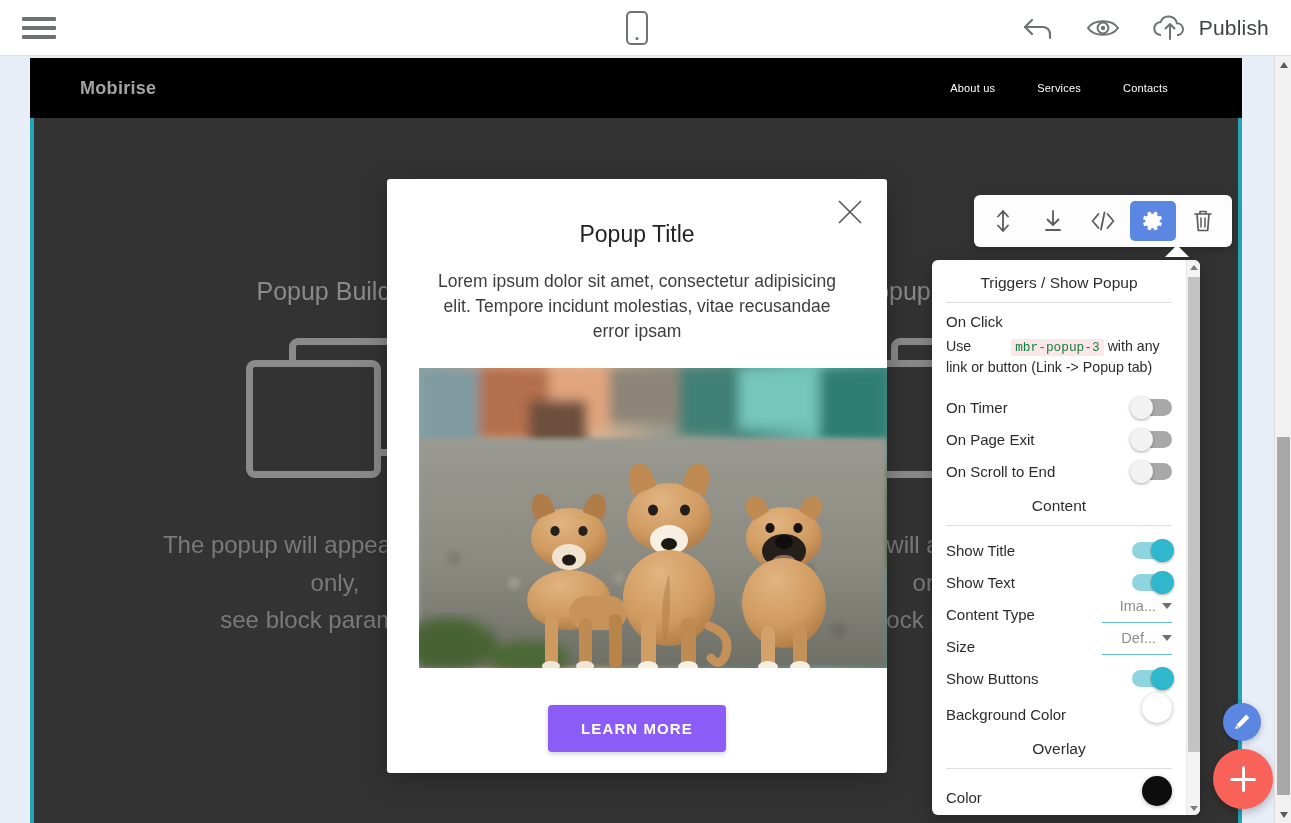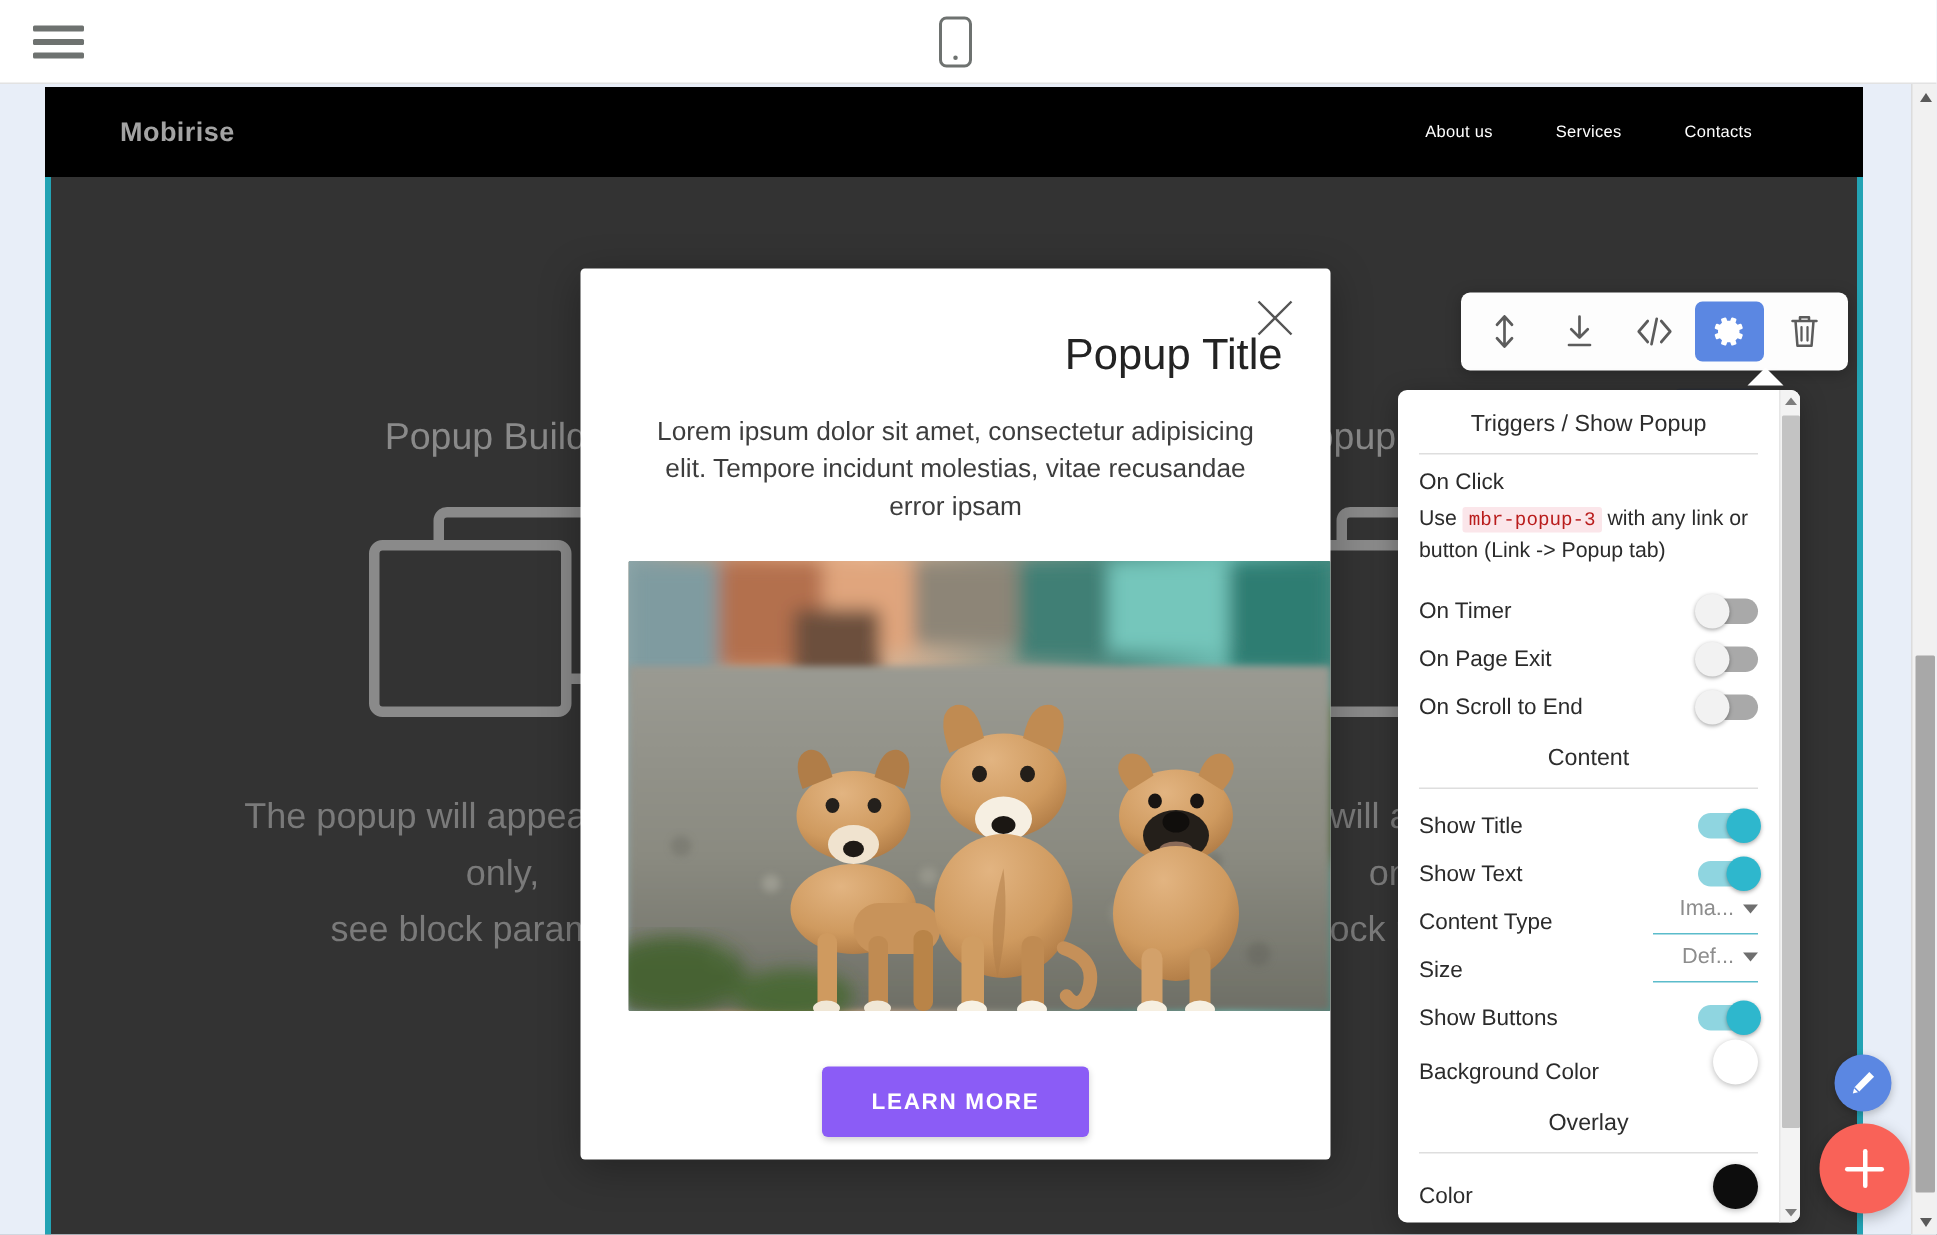--- a/index.html
+++ b/index.html
@@ -133,22 +133,22 @@
     border-radius: 3px;
     box-shadow: 0 6px 28px rgba(0,0,0,.30);
     z-index: 20;
     padding: 28px 32px 0;
   }
   .popup-close {
     position: absolute; right: 22px; top: 18px;
     width: 30px; height: 30px; cursor: pointer;
   }
   .popup-title {
-    text-align: right;
-    font-size: 29px; color: #232323; font-weight: 400;
+    text-align: center;
+    font-size: 23px; color: #232323; font-weight: 400;
     margin-top: 14px;
   }
   .popup-text {
     text-align: center; font-size: 17.5px; color: #3d3d3d;
     line-height: 1.42; margin-top: 21px;
     padding: 0 4px;
   }
   .popup-image {
     margin-top: 24px;
     width: 468px; height: 300px;
@@ -257,22 +257,22 @@
     min-height: 32px; padding: 3px 0;
   }
   .row-label { font-size: 15px; color: #2b2b2b; }
   .plain-row { font-size: 15px; color: #2b2b2b; padding: 6px 0 4px; }
   .hint-row {
     font-size: 14.2px; color: #2b2b2b; line-height: 1.5;
     padding: 2px 0 8px;
   }
   .code-chip {
     font-family: "Liberation Mono", monospace;
-    background: #fbe6ea; color: #b91c1c;
-    font-size: 12.8px; padding: 1px 4px; border-radius: 2px;
+    background: #fbe6ea; color: #15803d;
+    font-size: 12.8px; padding: 1px 4px; border-radius: 2px; margin-left: 36px;
   }
 
   
   .toggle {
     width: 40px; height: 17px; border-radius: 9px;
     position: relative; cursor: pointer; flex: none;
   }
   .toggle.off { background: #a9a9a9; }
   .toggle.on  { background: #8fd5e0; }
   .toggle .knob {
@@ -368,20 +368,44 @@
   <div class="hamburger">
     <span></span>
     <span></span>
     <span></span>
   </div>
 
   <div class="device-icon">
     <div class="body"></div>
   </div>
 
+  <div class="topbar-right">
+    <div class="tb-icon">
+      <svg width="34" height="30" viewBox="0 0 34 30">
+        <path d="M11 7 L4 14 L11 21" fill="none" stroke="#6e7270" stroke-width="2.2" stroke-linecap="round" stroke-linejoin="round"></path>
+        <path d="M4 14 H22 a7 7 0 0 1 7 7 V25" fill="none" stroke="#6e7270" stroke-width="2.2" stroke-linecap="round"></path>
+      </svg>
+    </div>
+    <div class="tb-icon">
+      <svg width="36" height="28" viewBox="0 0 36 28">
+        <path d="M3 14 C9 5, 27 5, 33 14 C27 23, 9 23, 3 14 Z" fill="none" stroke="#6e7270" stroke-width="2"></path>
+        <circle cx="18" cy="14" r="5.4" fill="none" stroke="#6e7270" stroke-width="2"></circle>
+        <circle cx="18" cy="14" r="2.2" fill="#6e7270"></circle>
+      </svg>
+    </div>
+    <div class="publish-btn">
+      <span class="tb-icon">
+        <svg width="38" height="30" viewBox="0 0 38 30">
+          <path d="M10 22 a6.5 6.5 0 0 1 -0.4 -13 a8.5 8.5 0 0 1 16.3 1.2 a6 6 0 0 1 1.6 11.8 H26" fill="none" stroke="#6e7270" stroke-width="2"></path>
+          <path d="M19 26 V11 M19 11 L14.5 15.5 M19 11 L23.5 15.5" fill="none" stroke="#6e7270" stroke-width="2" stroke-linecap="round" stroke-linejoin="round"></path>
+        </svg>
+      </span>
+      <span class="publish-label">Publish</span>
+    </div>
+  </div>
 </div>
 
 <div class="canvas">
 
   <div class="site-header">
     <div class="site-logo">Mobirise</div>
     <nav class="site-nav">
       <a href="#">About us</a>
       <a href="#">Services</a>
       <a href="#">Contacts</a>

